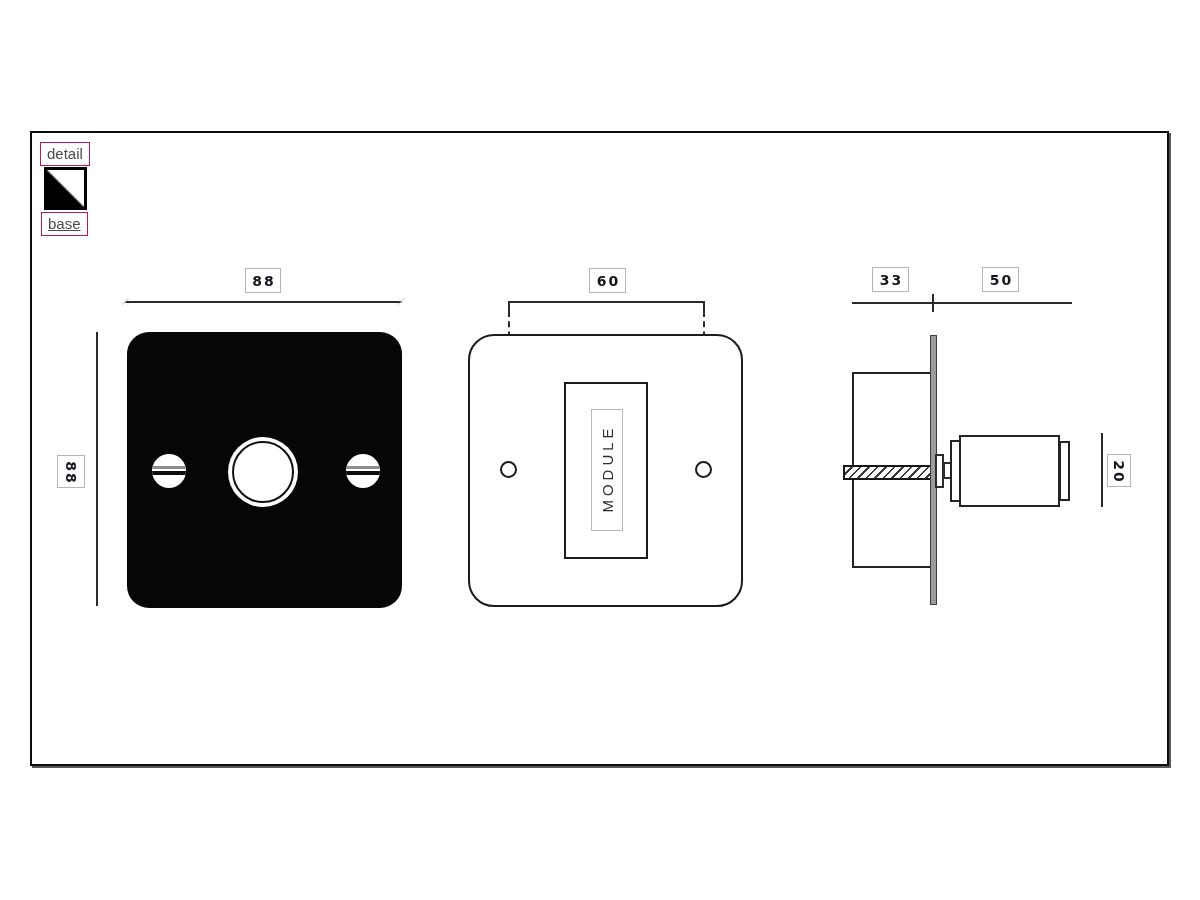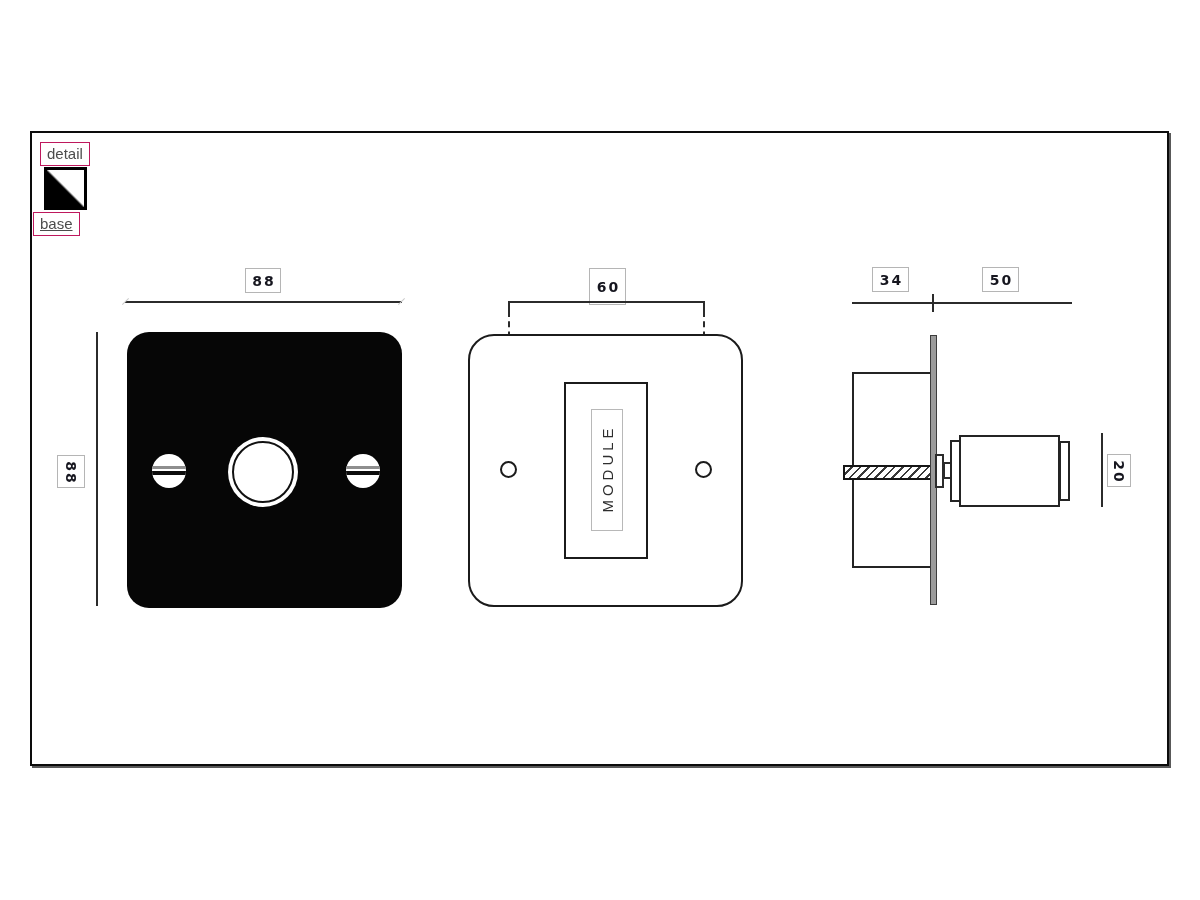--- a/index.html
+++ b/index.html
@@ -64,21 +64,21 @@
   .shaft  { position:absolute; background:#fff; border:2px solid #2c2c2c; }
 </style>
 </head>
 <body>
 
 <div class="stage">
   <div class="frame">
 
     <div class="tagbox" style="left:8px; top:9px;">detail</div>
     <div class="legend-icon" style="left:12px; top:34px;"></div>
-    <div class="tagbox" style="left:1px; top:79px;text-decoration:underline;">base</div>
+    <div class="tagbox" style="left:9px; top:79px;text-decoration:underline;">base</div>
 
     <div class="dimbox" style="left:213px; top:135px; width:36px; height:25px;">
       <span>88</span>
     </div>
     <div class="dimline-h" style="left:93px; top:168px; width:277px;"></div>
     <div class="tick-diag" style="left:89px; top:168px;"></div>
     <div class="tick-diag" style="left:365px; top:168px;"></div>
 
     <div class="dimline-v" style="left:64px; top:199px; height:274px;"></div>
     <div class="dimbox vert" style="left:25px; top:322px; width:28px; height:33px;">
@@ -93,40 +93,40 @@
     </div>
     <div class="screw" style="left:314px; top:321px;">
       <div class="slot-a"></div>
       <div class="slot-b"></div>
     </div>
 
     <div class="knob-outer" style="left:196px; top:304px;">
       <div class="knob-ring"></div>
     </div>
 
-    <div class="dimbox" style="left:557px; top:135px; width:37px; height:37px;">
+    <div class="dimbox" style="left:557px; top:135px; width:37px; height:25px;">
       <span>60</span>
     </div>
     <div class="dimline-h" style="left:476px; top:168px; width:197px;"></div>
     <div class="dimline-v" style="left:476px; top:168px; height:10px;"></div>
     <div class="dimline-v" style="left:671px; top:168px; height:10px;"></div>
     <div class="dashv" style="left:476px; top:178px; height:150px;"></div>
     <div class="dashv" style="left:671px; top:178px; height:150px;"></div>
 
     <div class="plate-outline" style="left:436px; top:201px; width:275px; height:273px;"></div>
     <div class="hole" style="left:468px; top:328px;"></div>
     <div class="hole" style="left:663px; top:328px;"></div>
 
     <div class="module-rect" style="left:532px; top:249px; width:84px; height:177px;"></div>
     <div class="module-inner" style="left:559px; top:276px; width:32px; height:122px;">
       <span>MODULE</span>
     </div>
 
     <div class="dimbox" style="left:840px; top:134px; width:37px; height:25px;">
-      <span>34</span>
+      <span>33</span>
     </div>
     <div class="dimbox" style="left:950px; top:134px; width:37px; height:25px;">
       <span>50</span>
     </div>
     <div class="dimline-h" style="left:820px; top:169px; width:220px;"></div>
     <div class="dimline-v" style="left:900px; top:161px; height:18px;"></div>
 
     <div class="side-box" style="left:820px; top:239px; width:80px; height:196px;"></div>
     <div class="screw-side" style="left:811px; top:332px; width:89px; height:15px;"></div>
     <div class="faceplate-edge" style="left:898px; top:202px; width:7px; height:270px;"></div>

